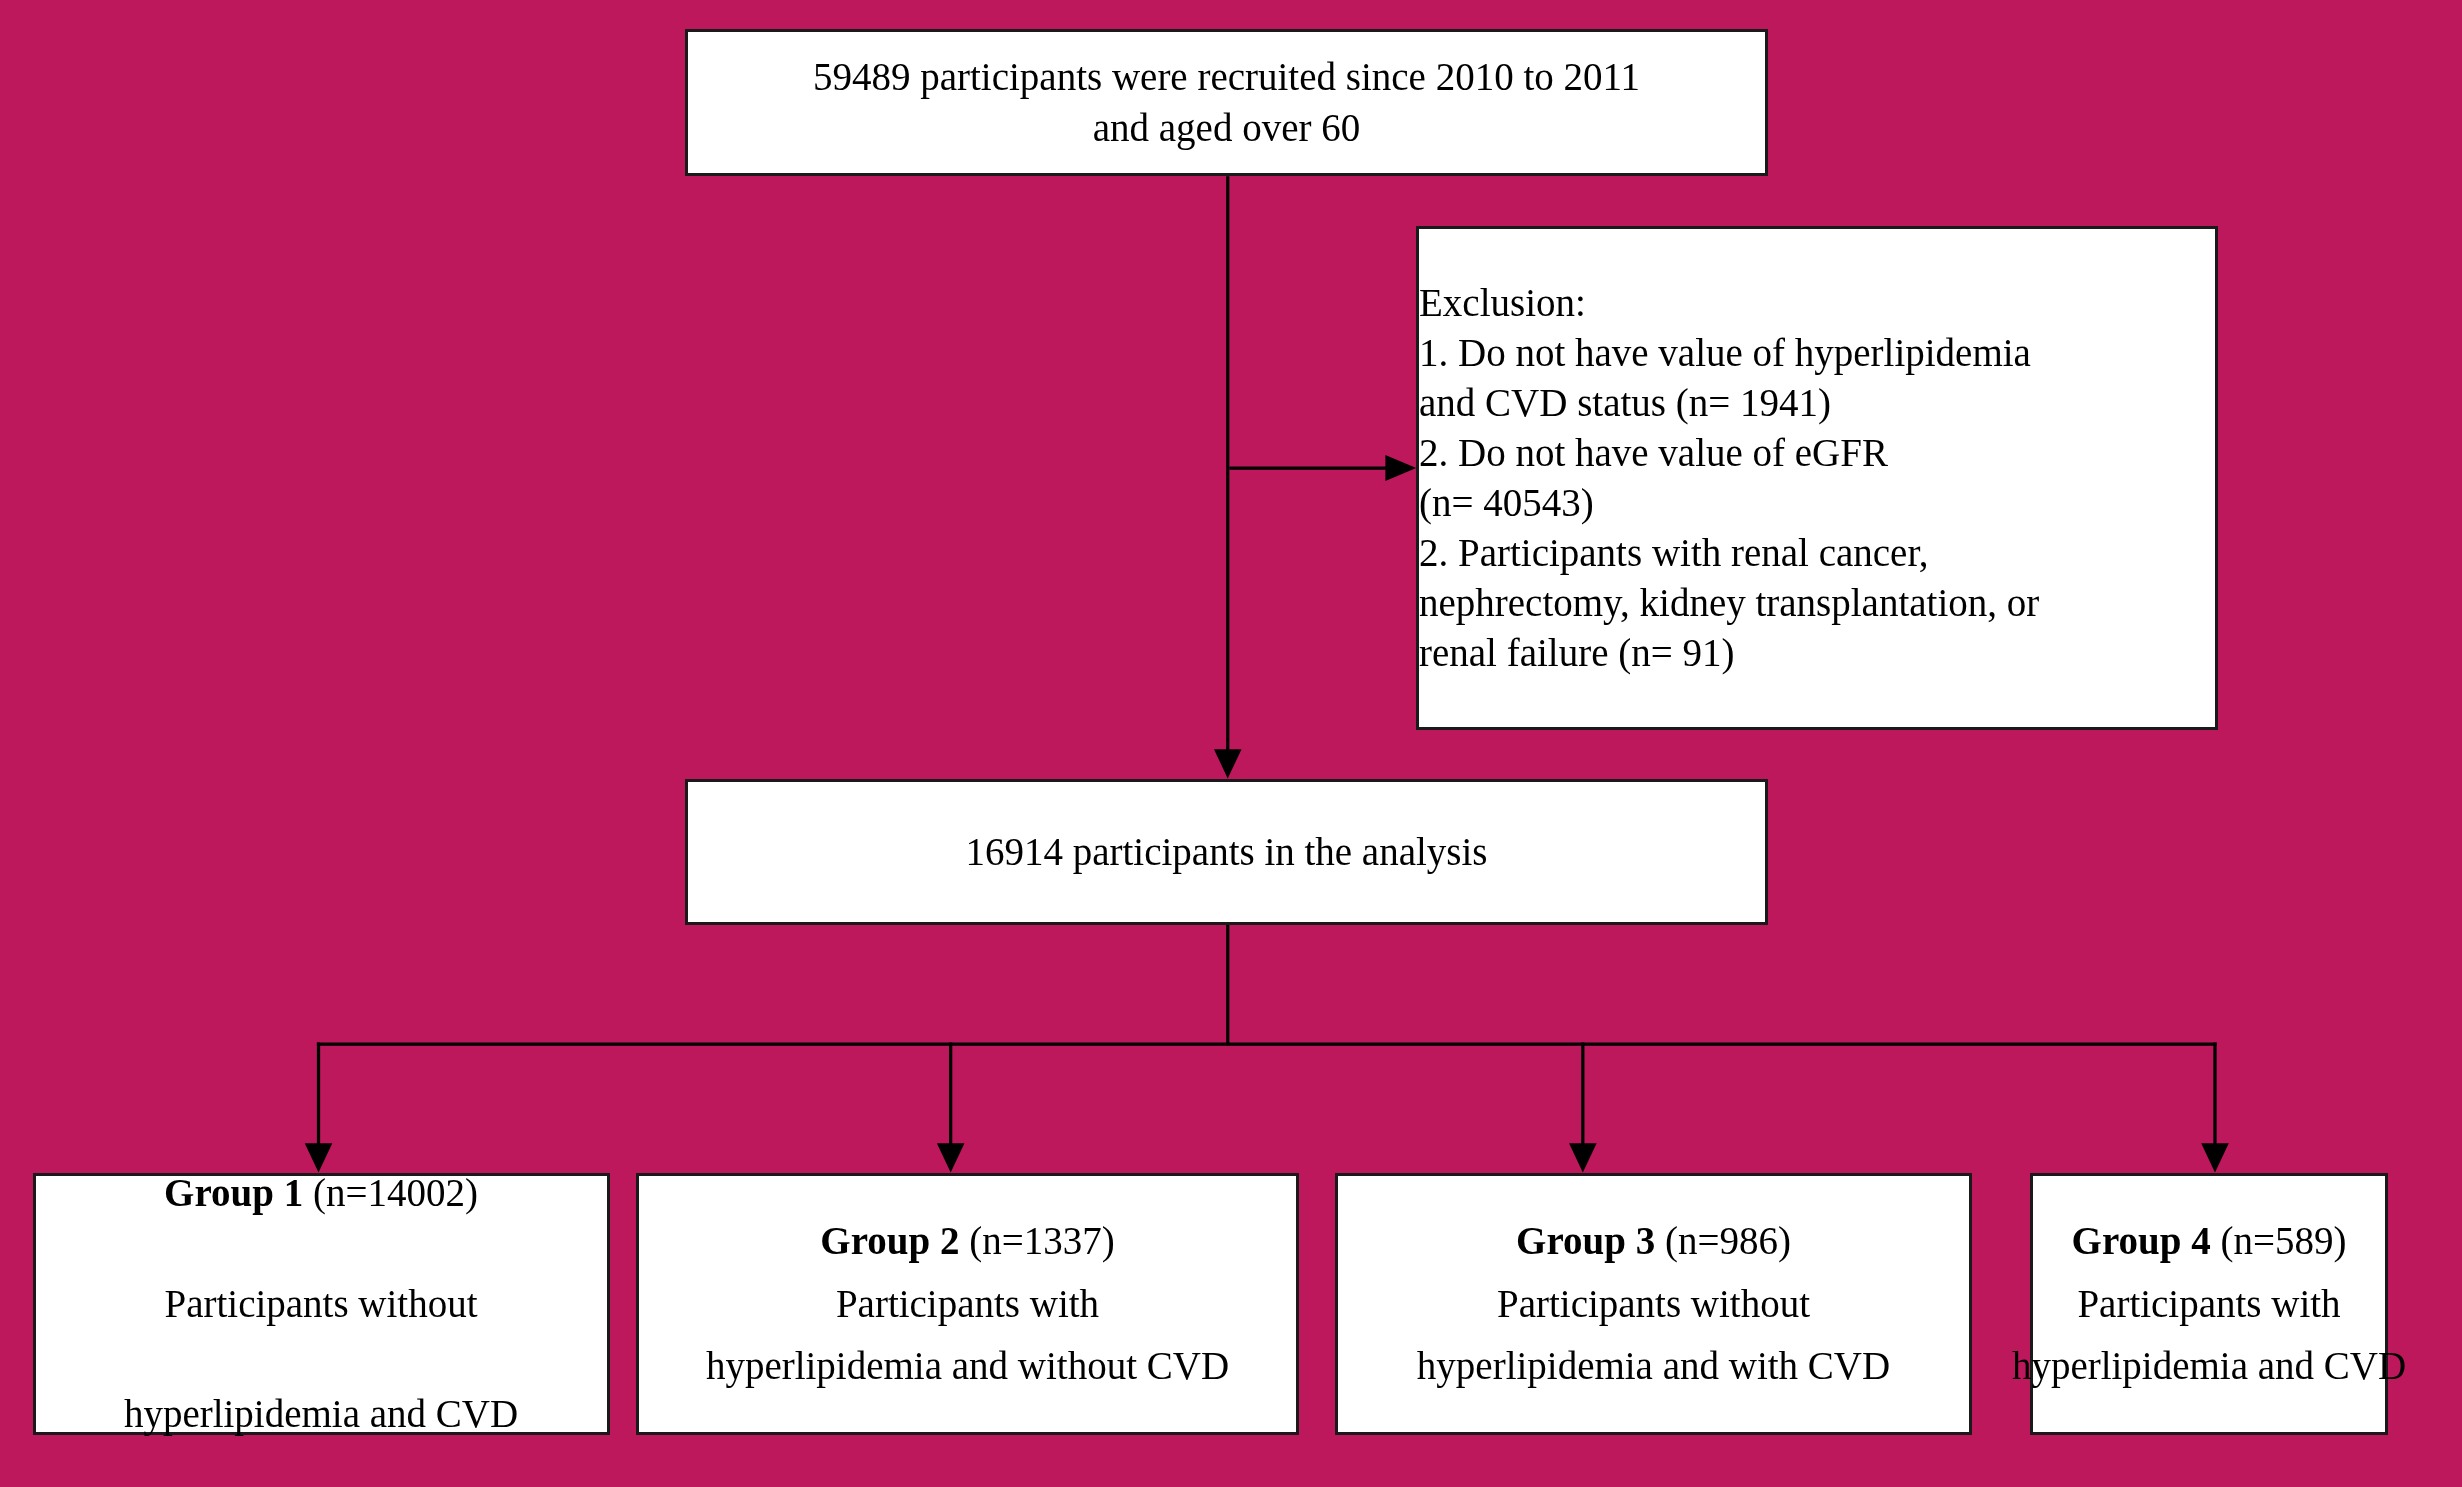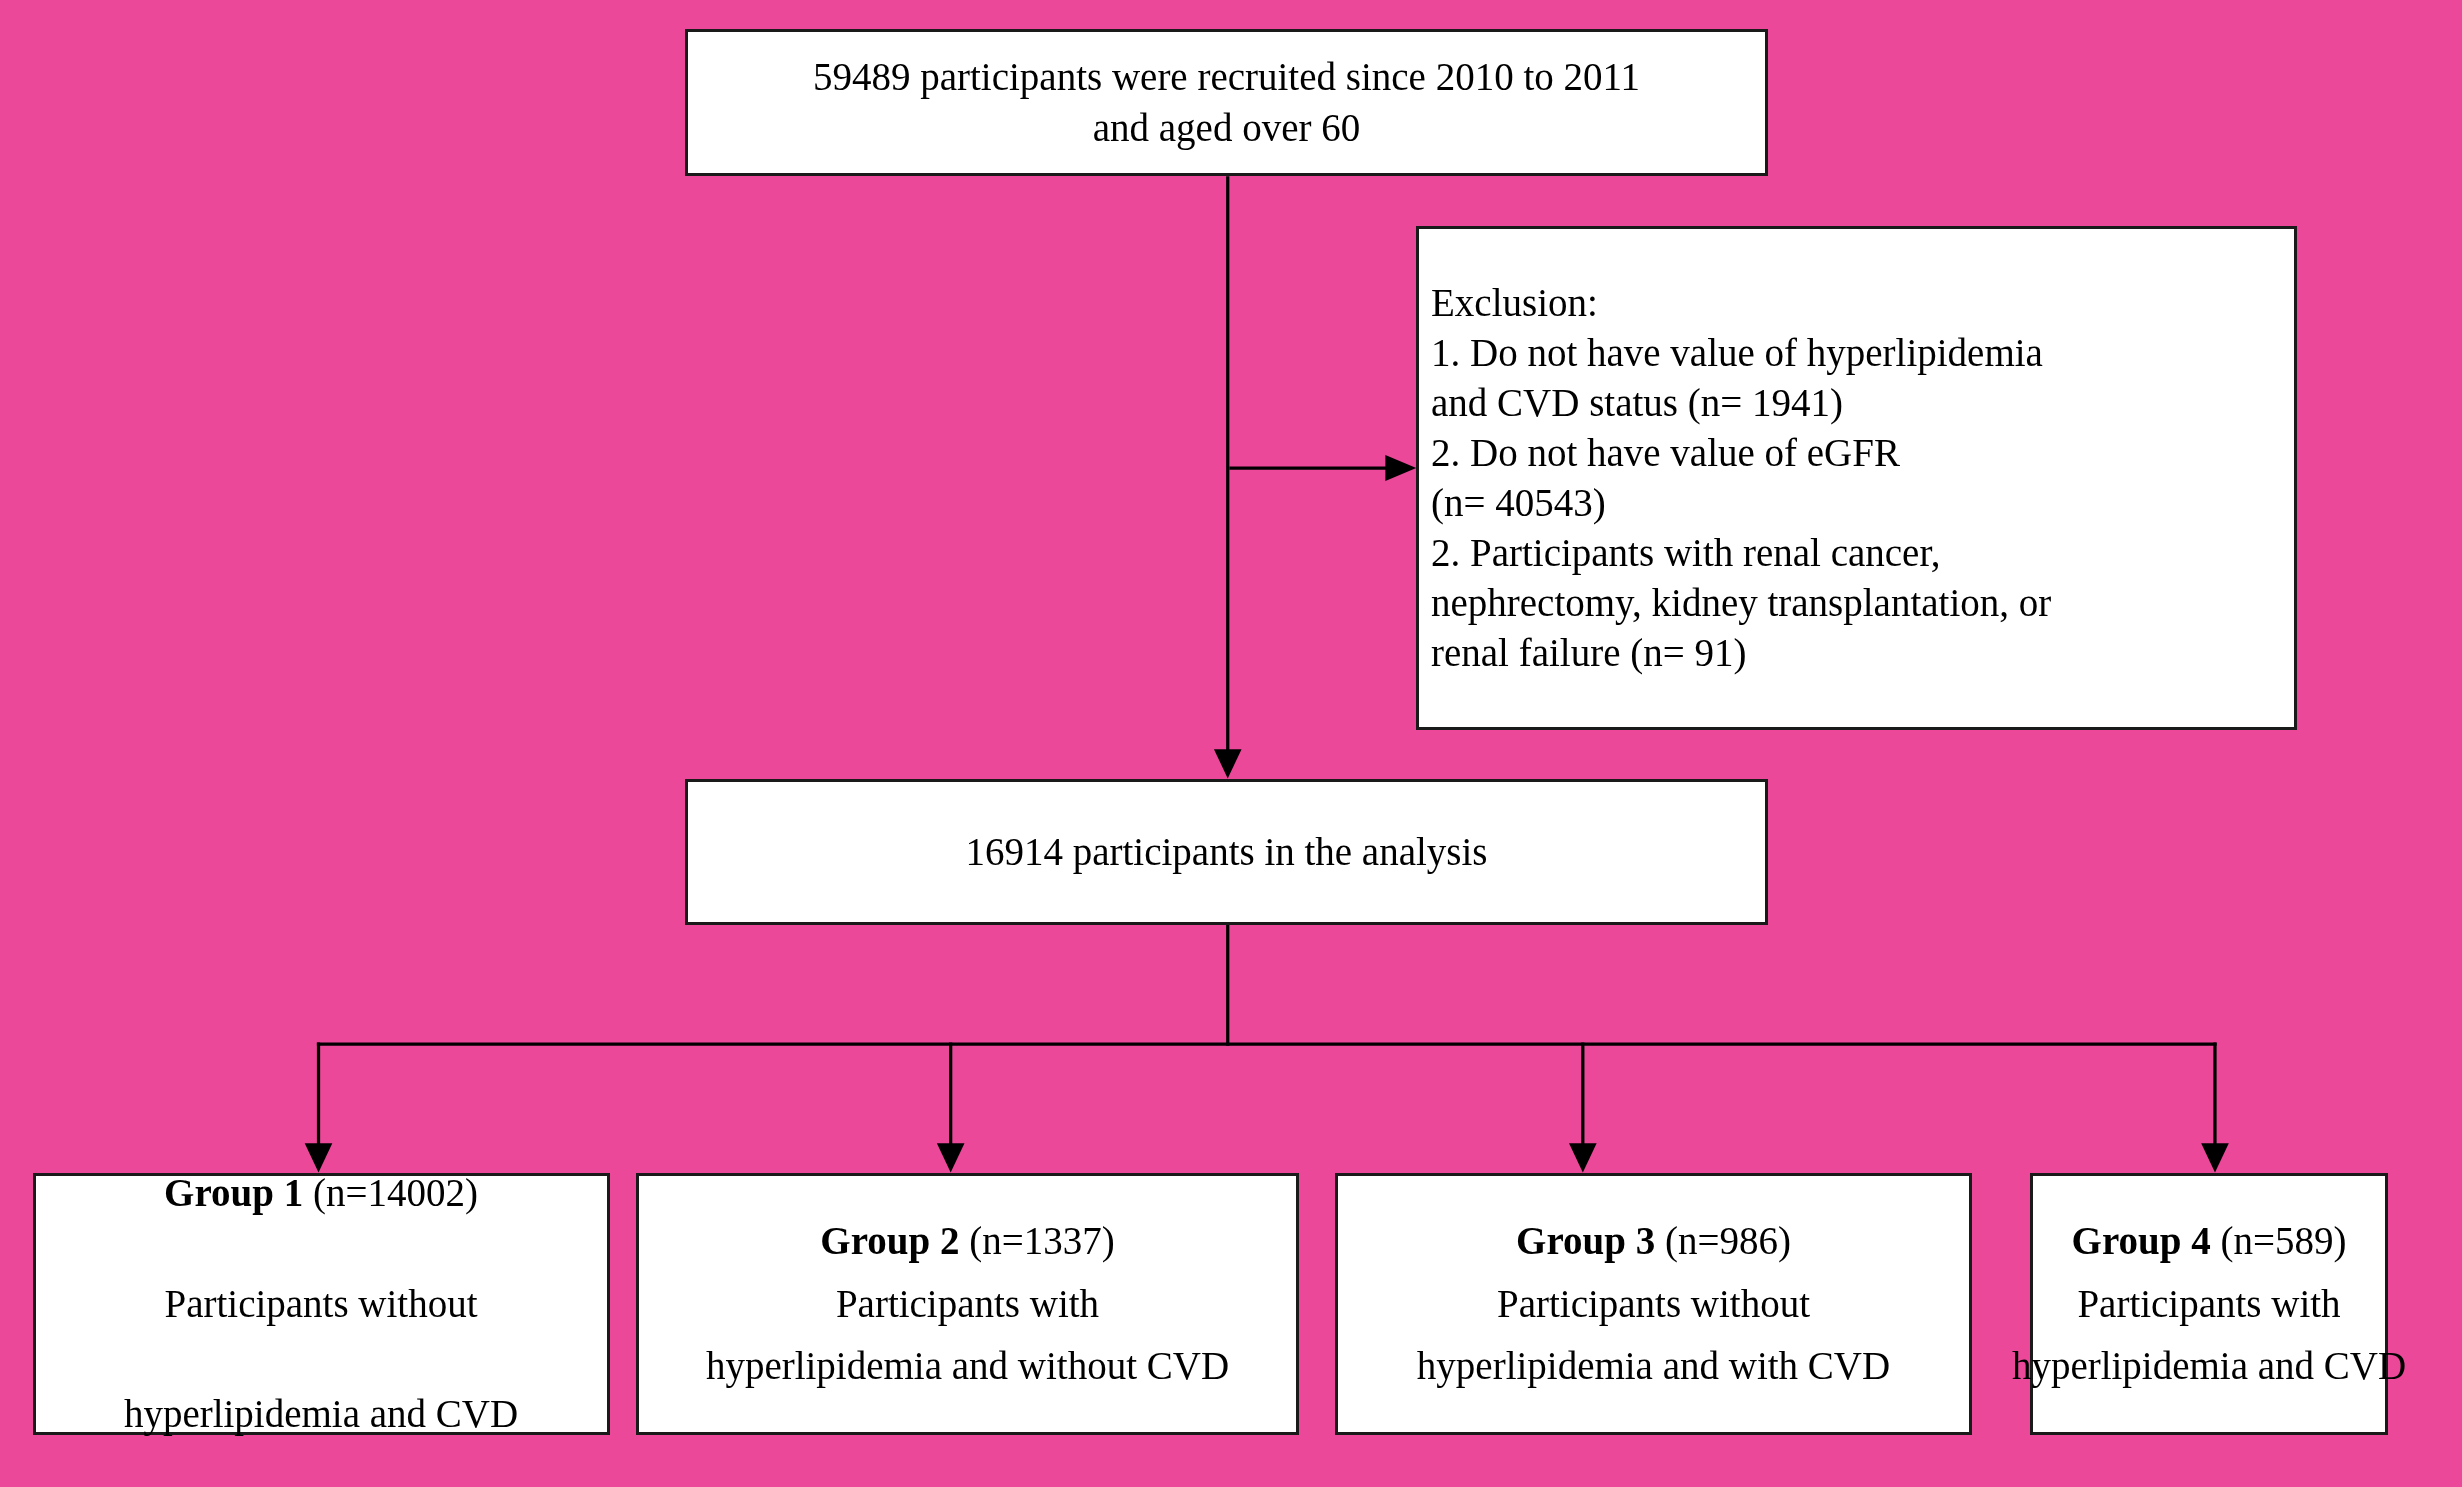--- a/index.html
+++ b/index.html
@@ -1,20 +1,20 @@
 <!DOCTYPE html>
 <html style="font-size:13px"><head>
 <meta charset="utf-8">
 <style>
   html, body { margin: 0; padding: 0; background: #ffffff; }
   .canvas {
     position: relative;
     width: 2462px;
     height: 1487px;
-    background: #ec4899;
+    background: #be185d;
     font-family: "Liberation Serif", "DejaVu Serif", serif;
     color: #000000;
     font-size: 39px;
     overflow: hidden;
   }
   .wires {
     position: absolute;
     left: 0; top: 0;
     width: 2462px; height: 1487px;
     pointer-events: none;
@@ -27,23 +27,23 @@
     display: flex;
     flex-direction: column;
     justify-content: center;
   }
   .centered { align-items: center; text-align: center; }
   .line { white-space: nowrap; }
   
   .recruit-box { left: 685px; top: 29px; width: 1083px; height: 147px; line-height: 1.3; }
   
   .exclusion-box {
-    left: 1416px; top: 226px; width: 881px; height: 504px;
+    left: 1416px; top: 226px; width: 802px; height: 504px;
     align-items: flex-start; text-align: right;
-    padding-left: 12px; padding-right: 8.1px;
+    padding-left: 0; padding-right: 8.1px;
     line-height: 1.28;
   }
   
   .analysis-box { left: 685px; top: 779px; width: 1083px; height: 146px; line-height: 1.3; }
   
   .group-box { top: 1173px; height: 262px; line-height: 1.6; }
   .group-1 { left: 32.5px;   width: 577px; gap: 48px; }
   .group-2 { left: 636px;  width: 663px; }
   .group-3 { left: 1323px; width: 637px; margin-left: 12px; }
   .group-4 { left: 1982px; width: 358px; margin-left: 48px; }

